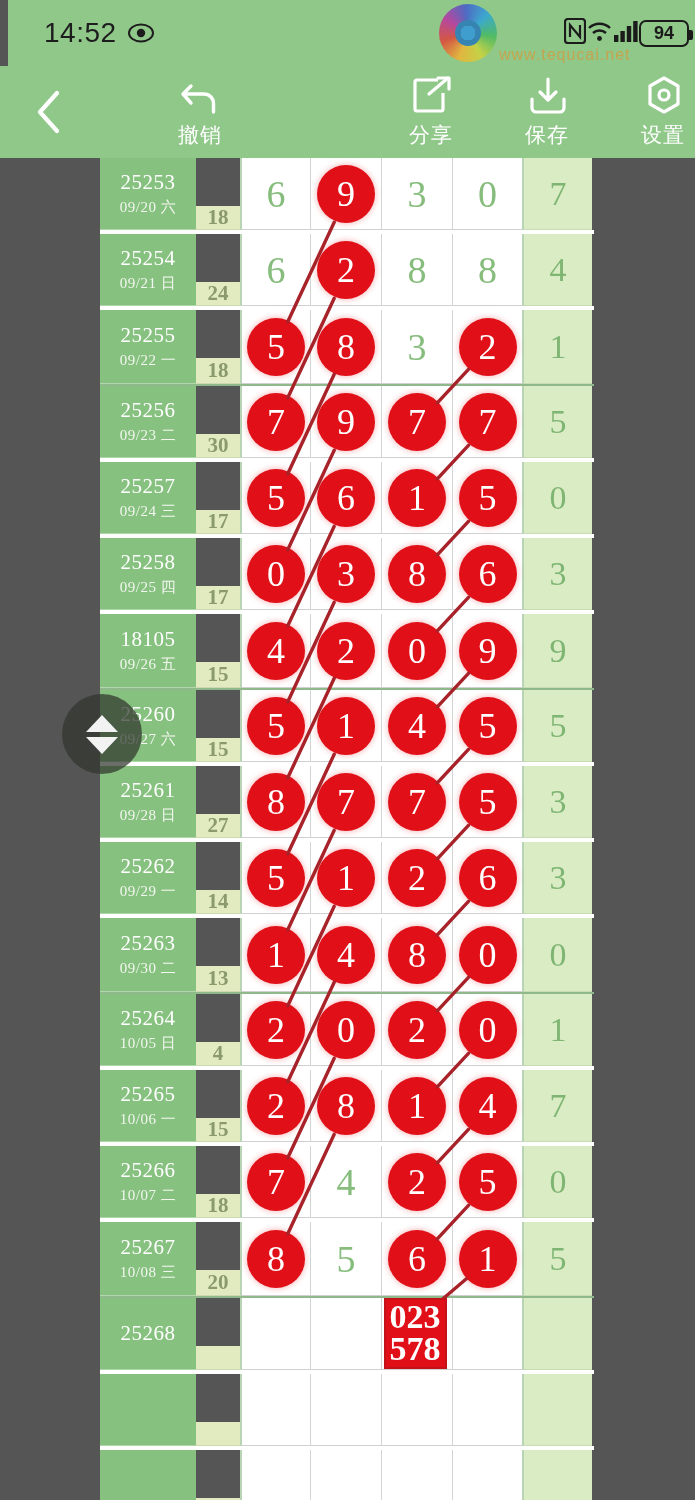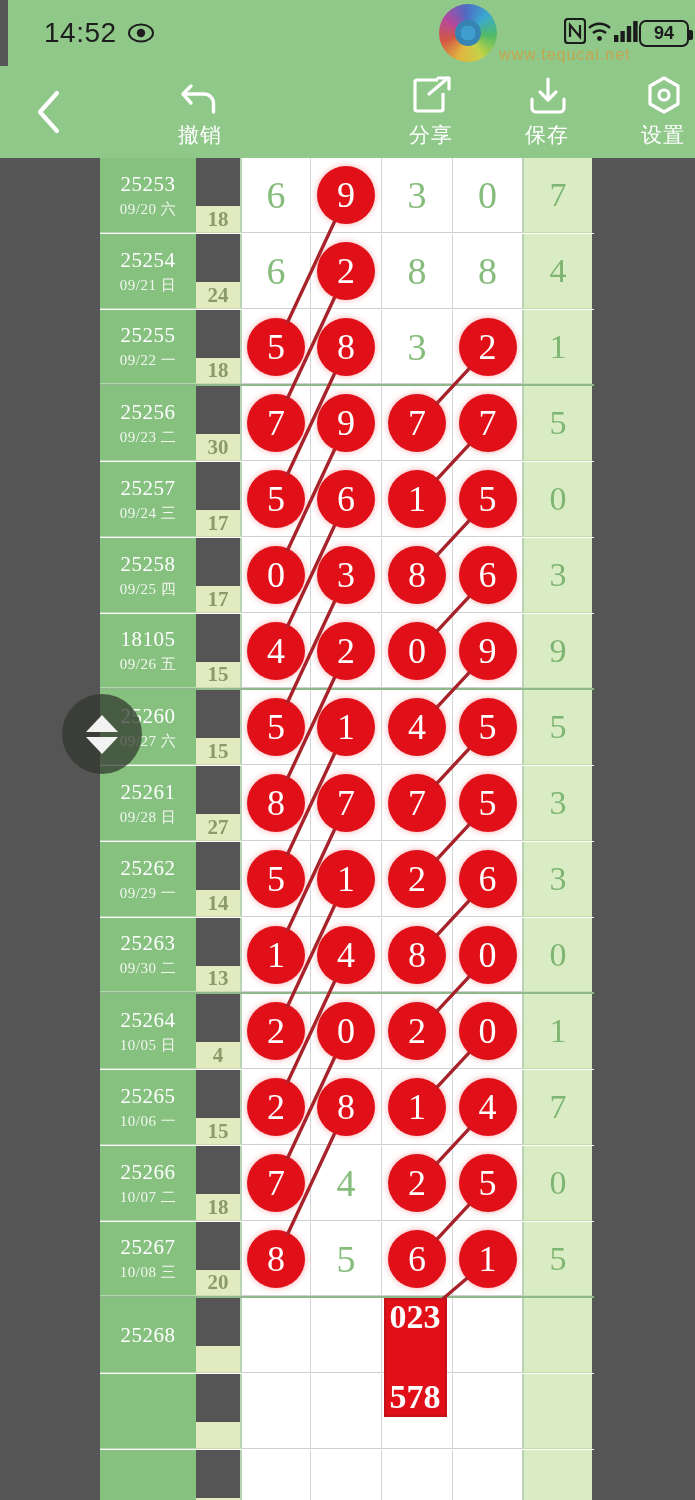--- a/index.html
+++ b/index.html
@@ -84,21 +84,21 @@
 
   
   #board{
     position:absolute; left:100px; top:158px; width:494px; height:1342px;
     overflow:hidden; z-index:1;
   }
   #grid{ position:absolute; left:0; top:0; width:494px; }
 
   .row{ position:relative; height:76px; display:flex; }
   .row.sep{ border-bottom:2px solid #8fb98b; }
-  .row.thin{ border-bottom:1px solid #ffffff; }
+  .row.thin{ border-bottom:4px solid #ffffff; }
 
   .c-issue{
     width:96px; flex:0 0 96px; background:#86c17f;
     display:flex;flex-direction:column;align-items:center;justify-content:center;
     border-bottom:1px solid rgba(255,255,255,.35);
   }
   .issue-no{
     font-size:21px;color:#ffffff;letter-spacing:.5px;
     font-family:"Liberation Serif","DejaVu Serif",serif;
   }
@@ -143,21 +143,20 @@
     box-shadow:0 0 6px rgba(224,15,24,.35);
   }
 
   #lines{ position:absolute; left:0; top:0; pointer-events:none; z-index:3; }
 
   #predict{
     position:absolute; z-index:4;
     background:#e00f18; border:2px solid #c4121a; padding:1px 4px;
     display:flex; flex-direction:column; align-items:center; justify-content:center;
     line-height:.95;
-    gap:48px;
   }
   .pred-line{
     font-size:34px; color:#ffffff; font-weight:bold; letter-spacing:0px;
     font-family:"Liberation Serif","DejaVu Serif",serif;
   }
 
   
   #scroller{
     position:absolute; left:62px; top:694px; width:80px; height:80px;
     border-radius:50%; background:rgba(48,52,46,.72);

